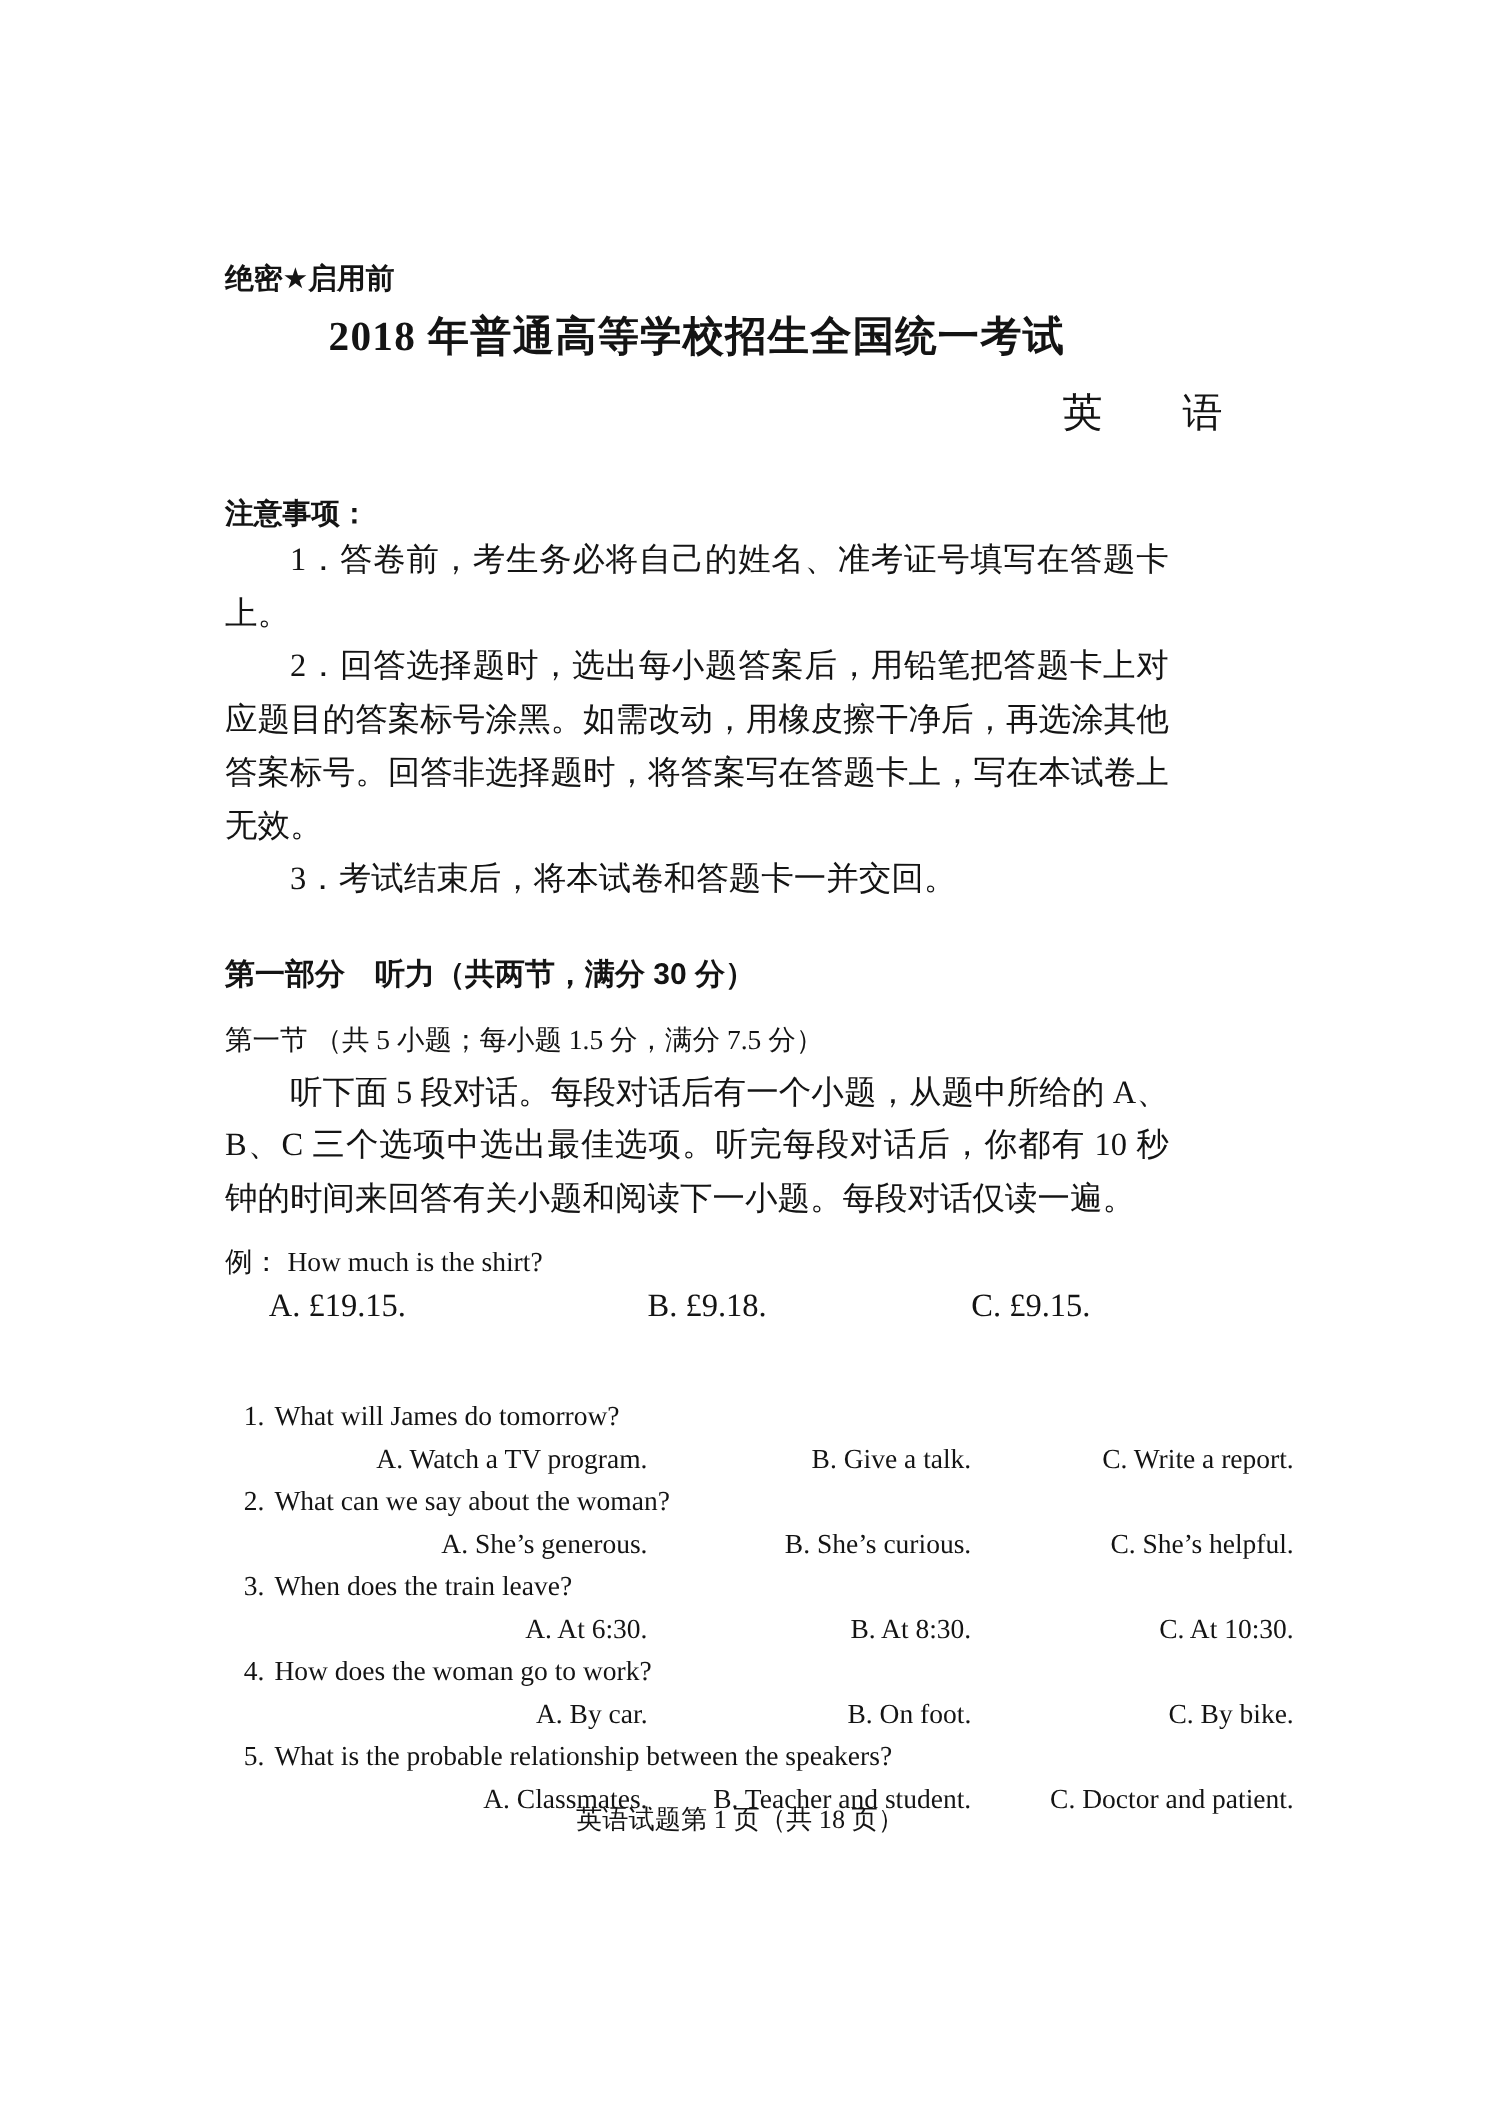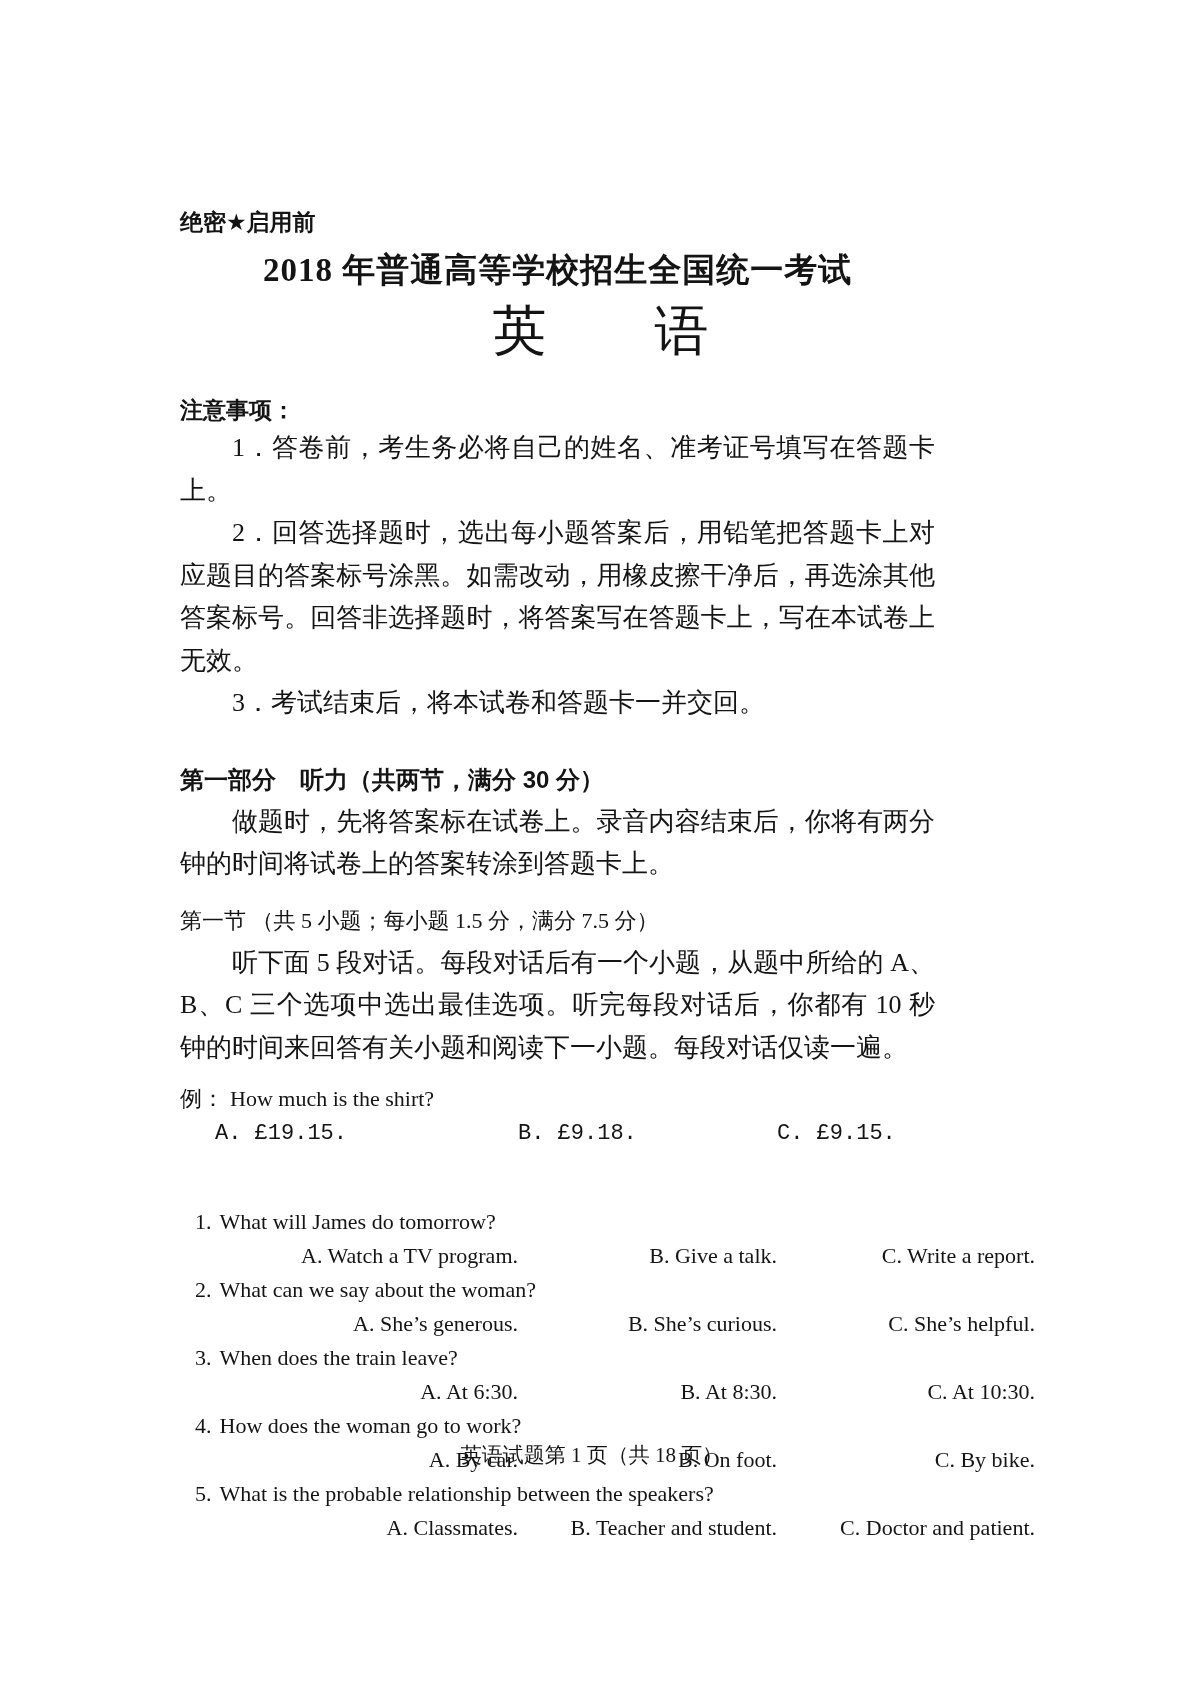--- a/index.html
+++ b/index.html
@@ -30,24 +30,24 @@
     font-family: "Liberation Serif", "DejaVu Serif", serif;
     font-weight: 700;
     font-size: 33px;
     line-height: 42px;
     letter-spacing: 1px;
   }
   .subject {
     margin-top: 10px;
     position: relative;
     left: 43px;
-    text-align: center;
+    text-align: right;
     font-family: "Liberation Sans", "DejaVu Sans", sans-serif;
     font-weight: 500;
-    font-size: 54px;
+    font-size: 32px;
     line-height: 58px;
   }
   .notices-heading {
     margin-top: 34px;
     font-family: "Liberation Sans", "DejaVu Sans", sans-serif;
     font-weight: 700;
     font-size: 23px;
     line-height: 34px;
   }
   .para {
@@ -78,22 +78,22 @@
     font-size: 22px;
     line-height: 35px;
     white-space: nowrap;
   }
   .example-label { margin-right: 6px; }
   .options-row {
     display: grid;
     grid-template-columns: 303px 259px 1fr;
     padding-left: 35px;
     width: 820px;
-    font-family: Liberation Mono, monospace;
-    font-size: 22px;
+    font-family: Liberation Serif, serif;
+    font-size: 26px;
     line-height: 35px;
     white-space: nowrap;
   }
   .questions { margin-top: 54px; }
   .q-line {
     font-family: "Liberation Serif", "DejaVu Serif", serif;
     font-size: 22px;
     line-height: 34px;
     white-space: nowrap;
   }
@@ -122,21 +122,20 @@
     <div class="title">2018 年普通高等学校招生全国统一考试</div>
 
     <div class="subject">英　　语</div>
 
     <div class="notices-heading">注意事项：</div>
     <p class="para indent">1．答卷前，考生务必将自己的姓名、准考证号填写在答题卡上。</p>
     <p class="para indent">2．回答选择题时，选出每小题答案后，用铅笔把答题卡上对应题目的答案标号涂黑。如需改动，用橡皮擦干净后，再选涂其他答案标号。回答非选择题时，将答案写在答题卡上，写在本试卷上无效。</p>
     <p class="para indent">3．考试结束后，将本试卷和答题卡一并交回。</p>
 
     <div class="part-heading">第一部分　听力（共两节，满分 30 分）</div>
-    <p class="para indent">做题时，先将答案标在试卷上。录音内容结束后，你将有两分钟的时间将试卷上的答案转涂到答题卡上。</p>
 
     <div class="section-heading">第一节 （共 5 小题；每小题 1.5 分，满分 7.5 分）</div>
     <p class="para indent">听下面 5 段对话。每段对话后有一个小题，从题中所给的 A、B、C 三个选项中选出最佳选项。听完每段对话后，你都有 10 秒钟的时间来回答有关小题和阅读下一小题。每段对话仅读一遍。</p>
 
     <div class="example-block">
       <div class="ex-line">
         <span class="example-label">例：</span><span>How much is the shirt?</span>
       </div>
       <div class="ex-line options-row">
         <span class="opt">A. £19.15.</span>

